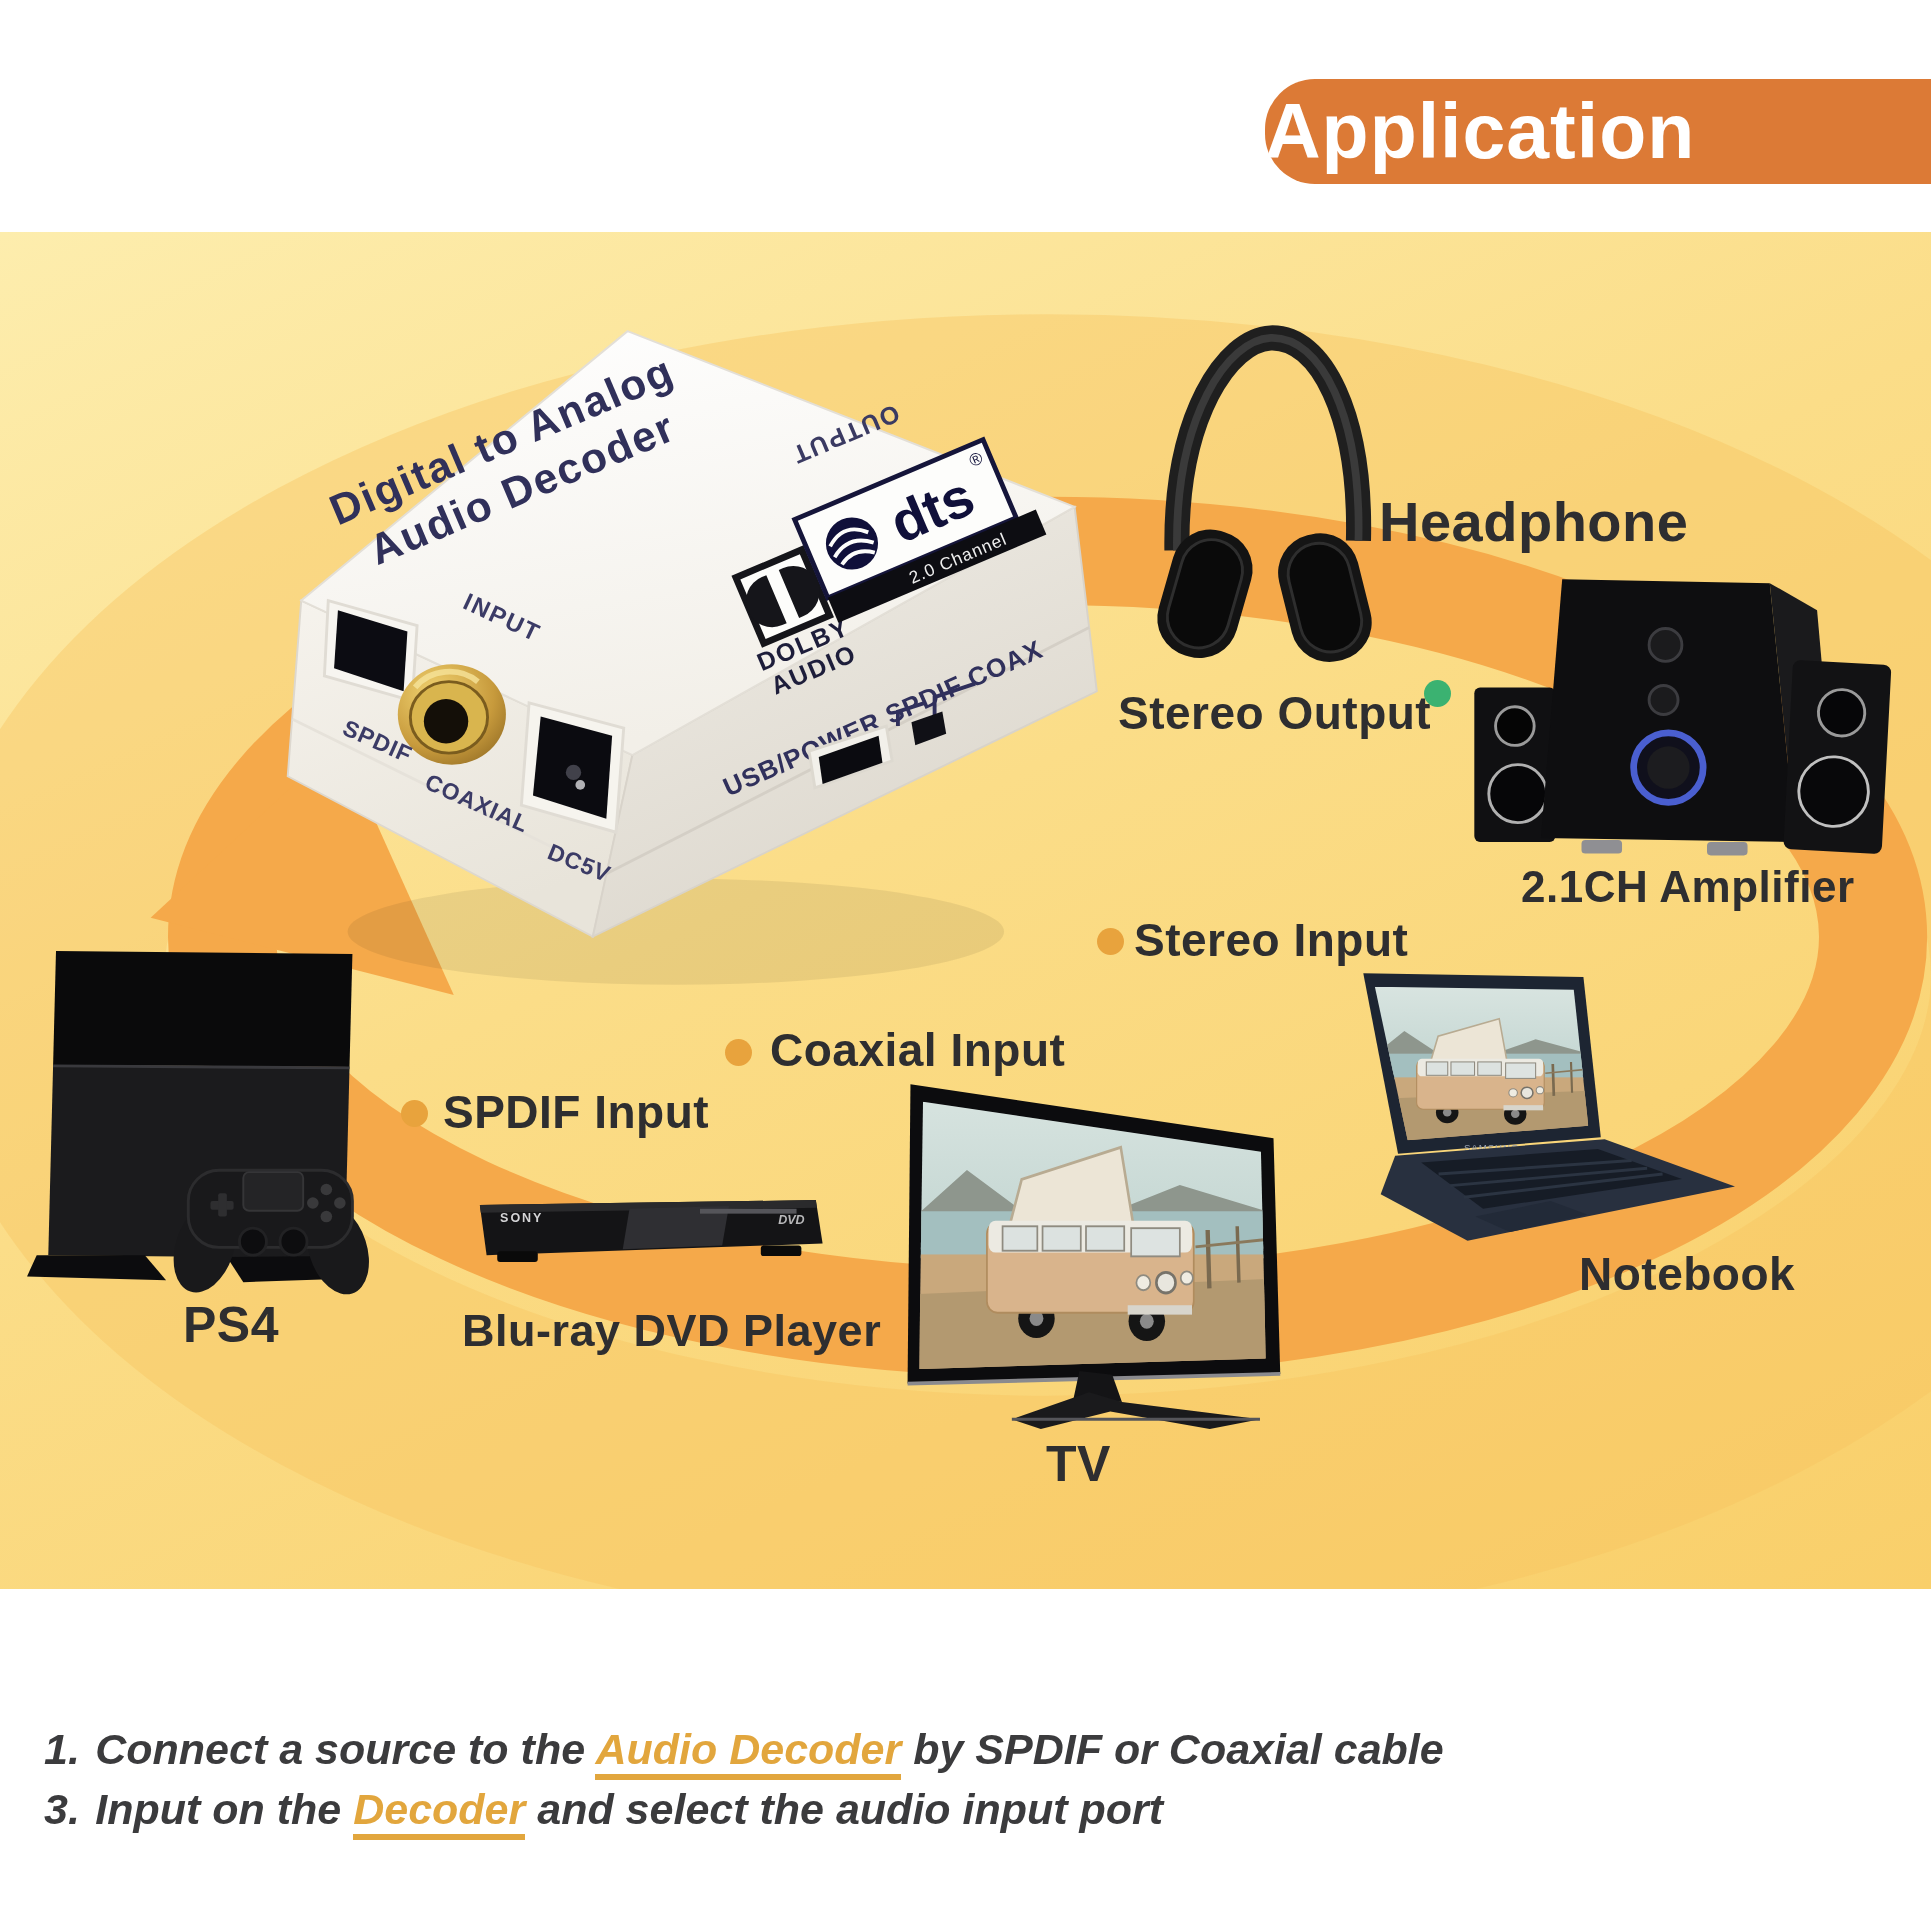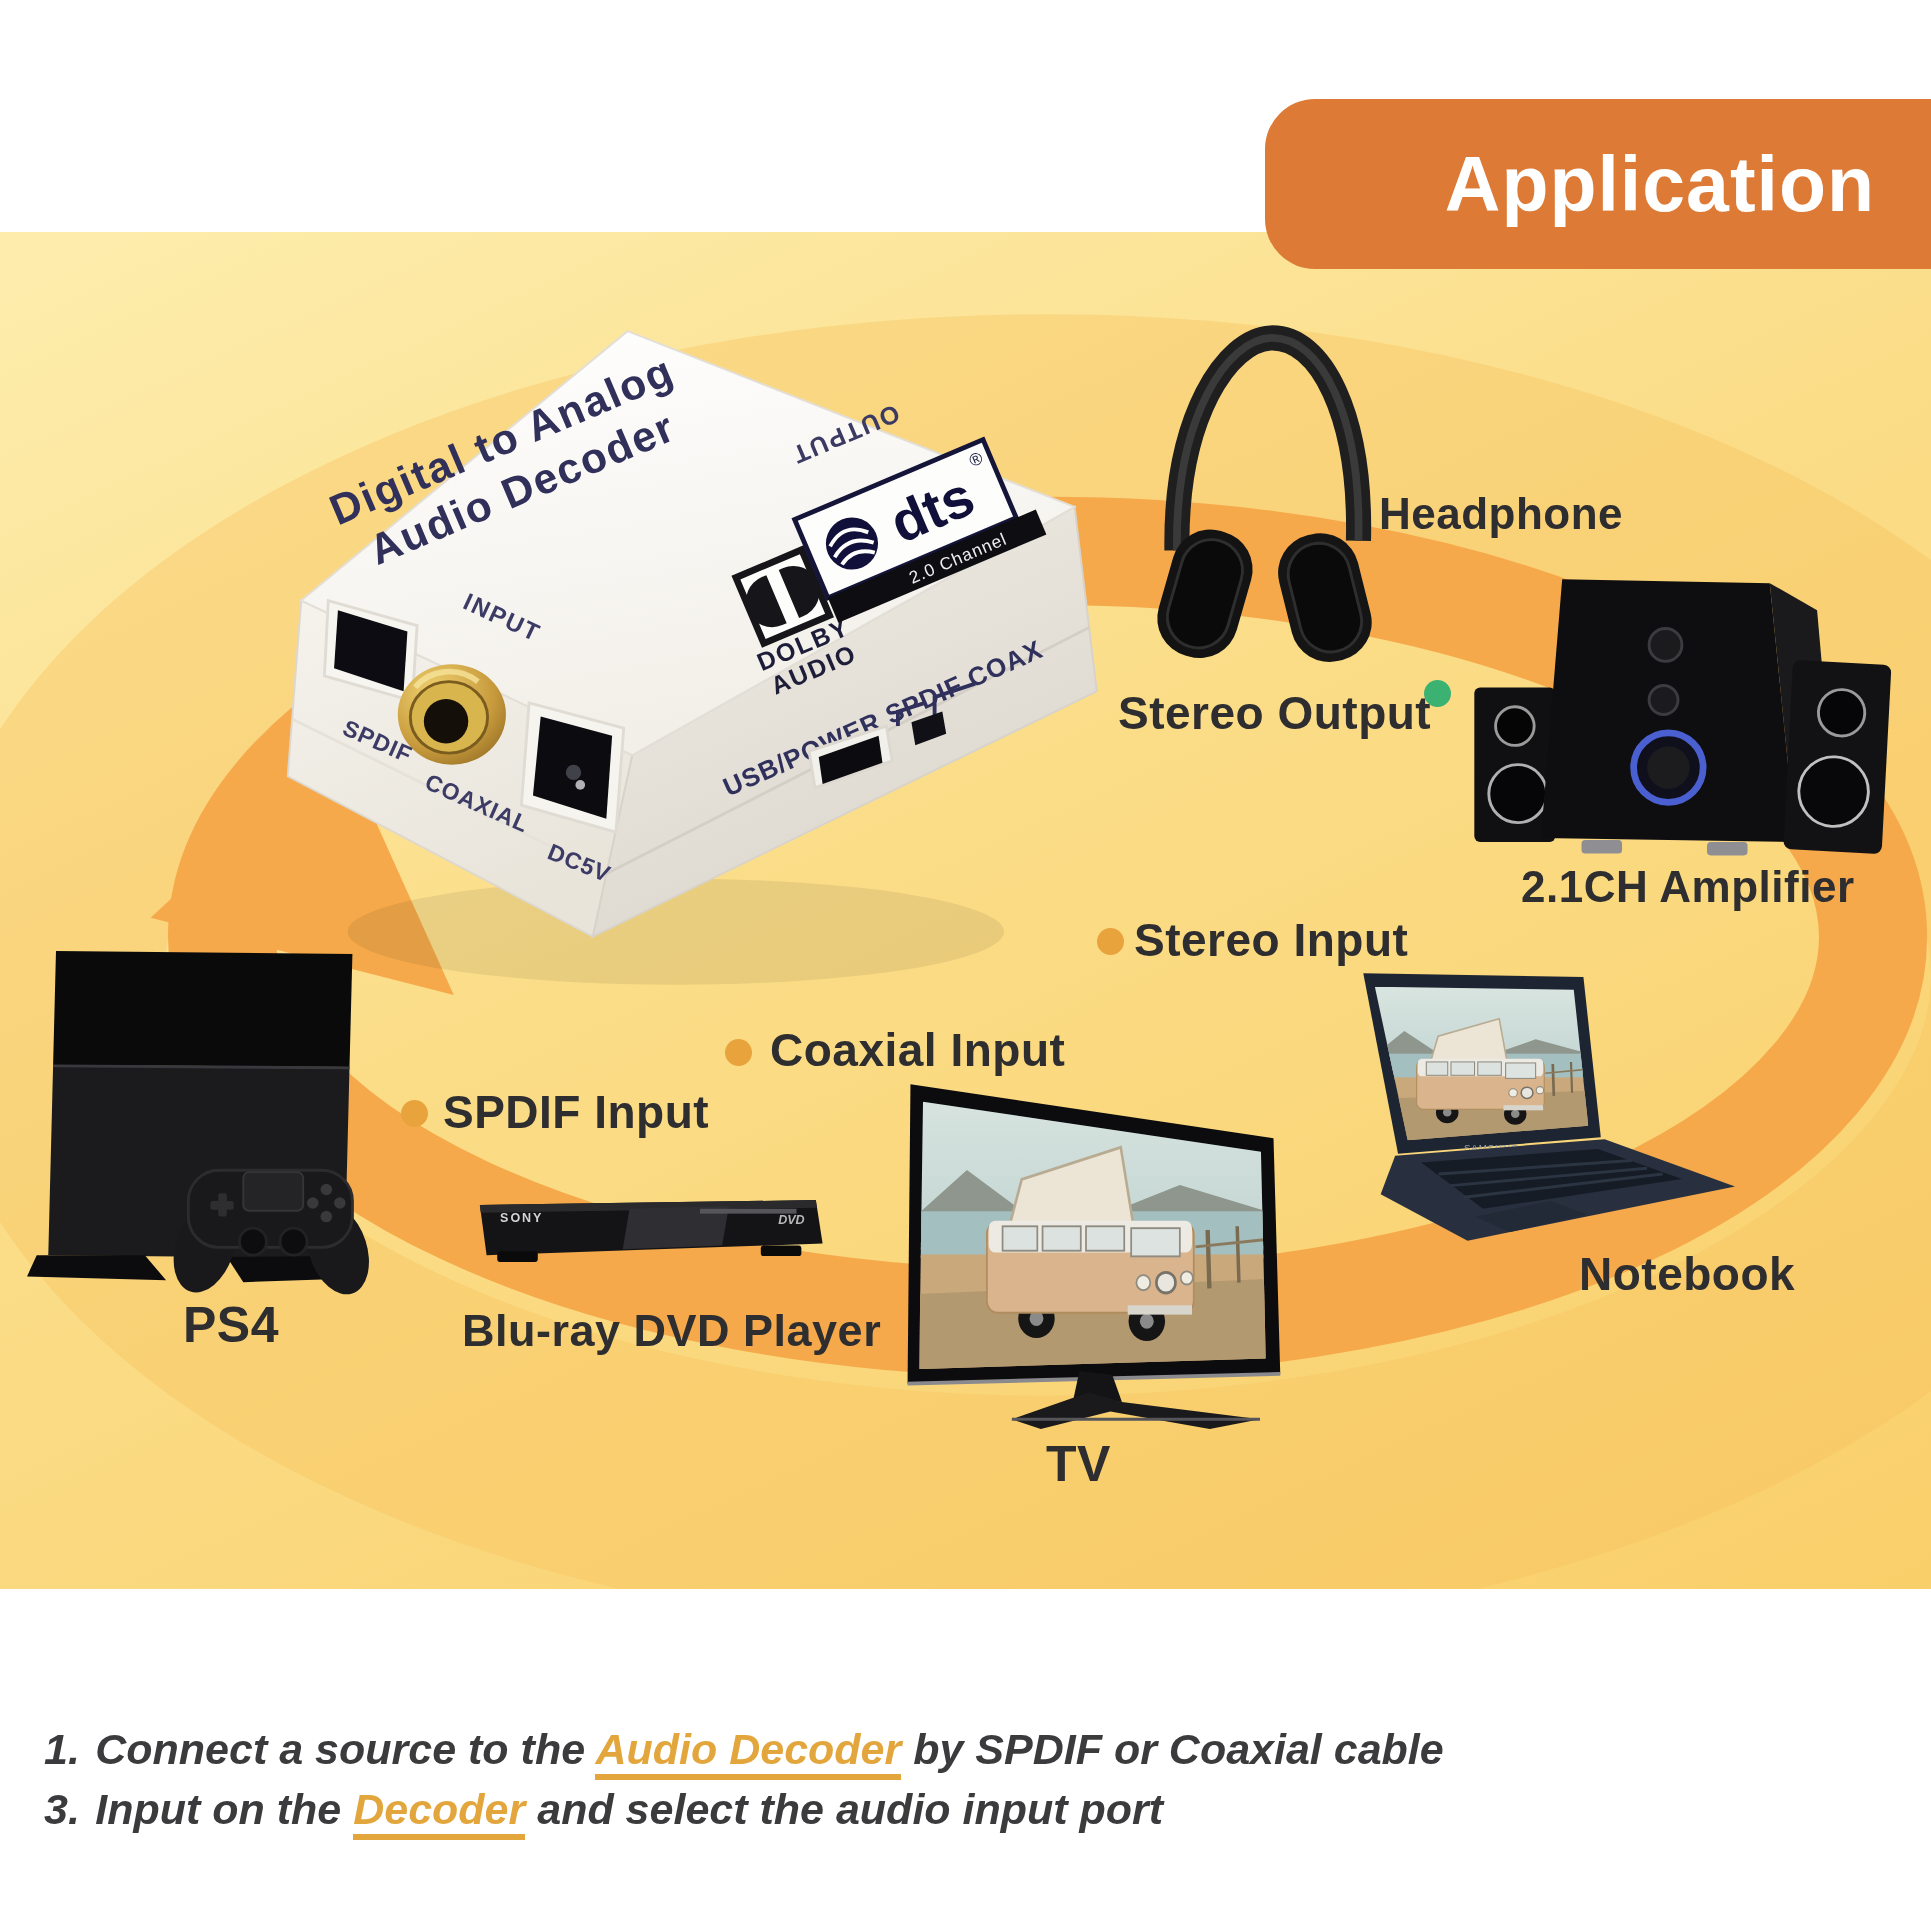--- a/index.html
+++ b/index.html
@@ -3,22 +3,22 @@
 <meta charset="utf-8">
 <style>
   html,body{margin:0;padding:0;background:#ffffff;}
   #stage{position:relative;width:1931px;height:1931px;overflow:hidden;background:#ffffff;
          font-family:"Liberation Sans",sans-serif;}
   
   #yellow-band{position:absolute;left:0;top:232px;width:1931px;height:1357px;overflow:hidden;
     background:linear-gradient(155deg,#FDEDAD 0%,#FBDD88 45%,#F9CF6A 100%);}
   #swoosh-svg{position:absolute;left:0;top:0;}
   
-  #banner{position:absolute;left:1265px;top:99px;width:666px;height:170px;
-    border-radius:50px 0 0 50px;display:flex;align-items:center;justify-content:flex-end;}
+  #banner{position:absolute;left:1265px;top:79px;width:666px;height:105px;
+    border-radius:50px 0 0 50px;display:flex;align-items:center;}
   #banner .banner-text{font-size:77px;font-weight:700;color:#ffffff;padding-right:56px;letter-spacing:1px;}
   
   #art{position:absolute;left:0;top:0;}
   
   .callout{position:absolute;font-weight:700;color:#2e2e30;white-space:nowrap;letter-spacing:0.5px;}
   .dot{position:absolute;width:27px;height:27px;border-radius:50%;}
   
   #instructions{position:absolute;left:27px;top:1724px;width:1892px;color:#3b3b3d;
      font-style:italic;font-weight:700;font-size:43px;margin-left:17px;}
   .instr-line{height:54px;line-height:50px;margin-bottom:5.8px;white-space:nowrap;}
@@ -243,21 +243,21 @@
       <text x="1545" y="1192" font-size="10" fill="#9aa4b4" letter-spacing="1" text-anchor="middle">SAMSUNG</text>
       <polygon points="1445,1197 1662,1180 1797,1229 1520,1285 1430,1237" fill="#28303f"></polygon>
       <polygon points="1472,1204 1655,1190 1742,1221 1536,1252" fill="#161c26"></polygon>
       <line x1="1490" y1="1216" x2="1690" y2="1202" stroke="#2b3442" stroke-width="3"></line>
       <line x1="1502" y1="1228" x2="1706" y2="1210" stroke="#2b3442" stroke-width="3"></line>
       <line x1="1516" y1="1240" x2="1722" y2="1216" stroke="#2b3442" stroke-width="3"></line>
       <polygon points="1528,1260 1606,1244 1644,1258 1564,1276" fill="#222a38"></polygon>
     </g>
   </svg>
 
-  <div class="callout" style="left:1379px;top:489px;font-size:44px">Headphone</div>
+  <div class="callout" style="left:1379px;top:489px;font-size:56px">Headphone</div>
 
   <div class="callout" style="left:1118px;top:686px;font-size:46px">Stereo Output</div>
   <span class="dot" style="left:1424px;top:680px;background:#3BB271"></span>
 
   <div class="callout" style="left:1521px;top:862px;font-size:44px">2.1CH Amplifier</div>
 
   <span class="dot" style="left:1097px;top:928px;background:#E8A33D"></span>
   <div class="callout" style="left:1134px;top:913px;font-size:46px">Stereo Input</div>
 
   <span class="dot" style="left:725px;top:1039px;background:#E8A33D"></span>

